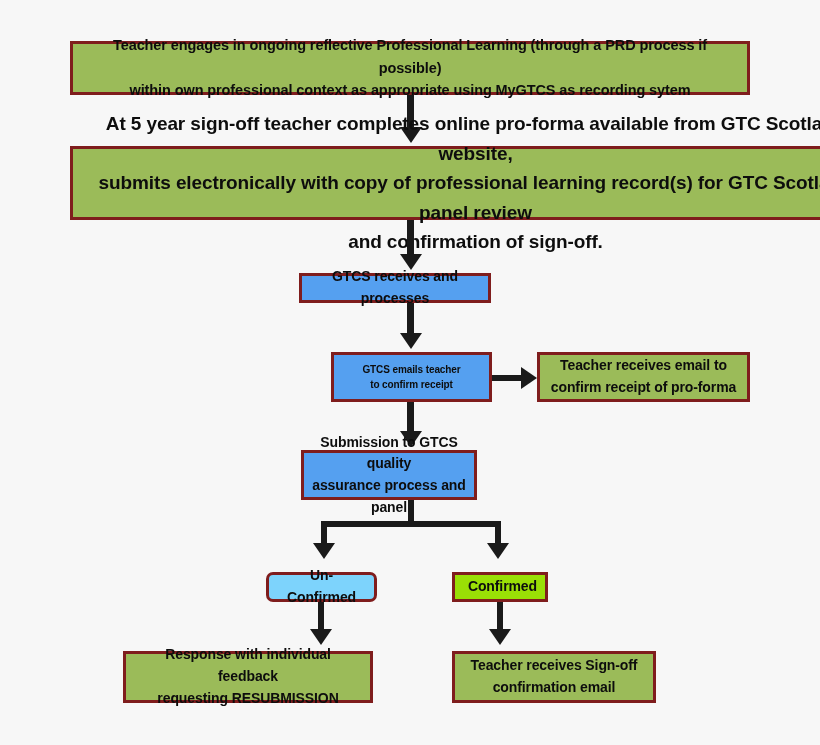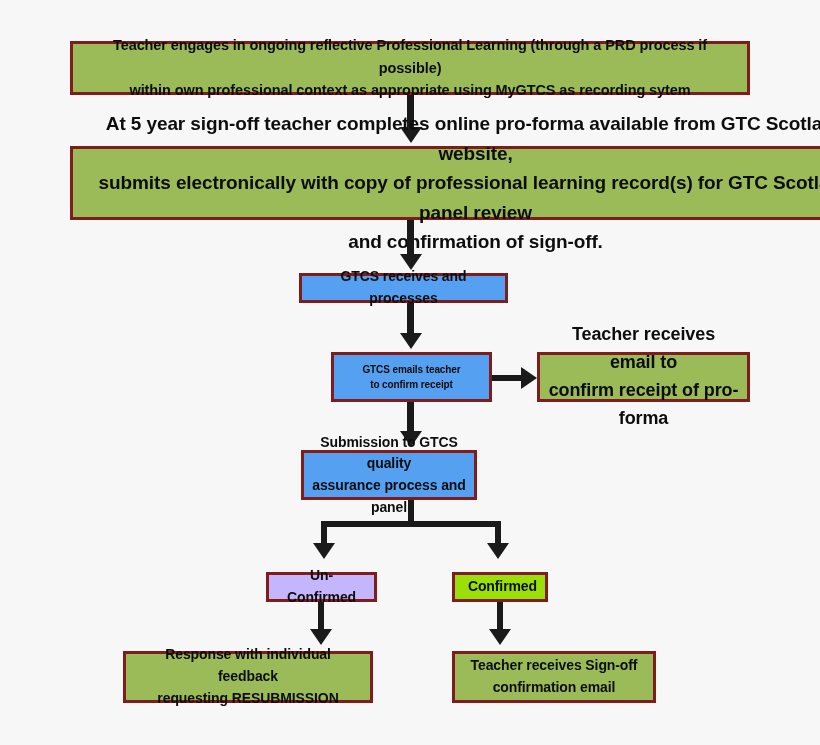--- a/index.html
+++ b/index.html
@@ -33,29 +33,29 @@
   }
   .node .txt {
     display: block;
     width: 100%;
     padding: 0 8px;
     box-sizing: border-box;
     white-space: pre-line;
   }
   .fill-olive  { background: #9bbb59; }
   .fill-blue   { background: #55a0f0; }
-  .fill-red    { background: #c4b5fd; }
+  .fill-red    { background: #7dd3fc; border-radius: 7px; }
   .fill-lime   { background: #9adf06; }
 
   
   .n-reflective      { left: 70px;  top: 41px;  width: 680px; height: 54px;  font-size: 14.5px; }
   .n-signoff         { left: 70px;  top: 146px; width: 811px; height: 74px;  font-size: 19px; }
-  .n-receives        { left: 299px; top: 273px; width: 209px; height: 30px;  font-size: 14px; }
+  .n-receives        { left: 299px; top: 273px; width: 192px; height: 30px;  font-size: 14px; }
   .n-emails          { left: 331px; top: 352px; width: 161px; height: 50px;  font-size: 10px; }
-  .n-teacher-email   { left: 537px; top: 352px; width: 213px; height: 50px;  font-size: 18px; align-items: center; }
+  .n-teacher-email   { left: 537px; top: 352px; width: 213px; height: 50px;  font-size: 14px; align-items: center; }
   .n-submission      { left: 301px; top: 450px; width: 176px; height: 50px;  font-size: 14px; }
   .n-unconfirmed     { left: 266px; top: 572px; width: 111px; height: 30px;  font-size: 14px; }
   .n-confirmed       { left: 452px; top: 572px; width: 96px;  height: 30px;  font-size: 14px; text-align: right; }
   .n-response        { left: 123px; top: 651px; width: 250px; height: 52px;  font-size: 14px; }
   .n-signoff-email   { left: 452px; top: 651px; width: 204px; height: 52px;  font-size: 14px; }
 
   
   .conn {
     position: absolute;
     background: #1a1a1a;

